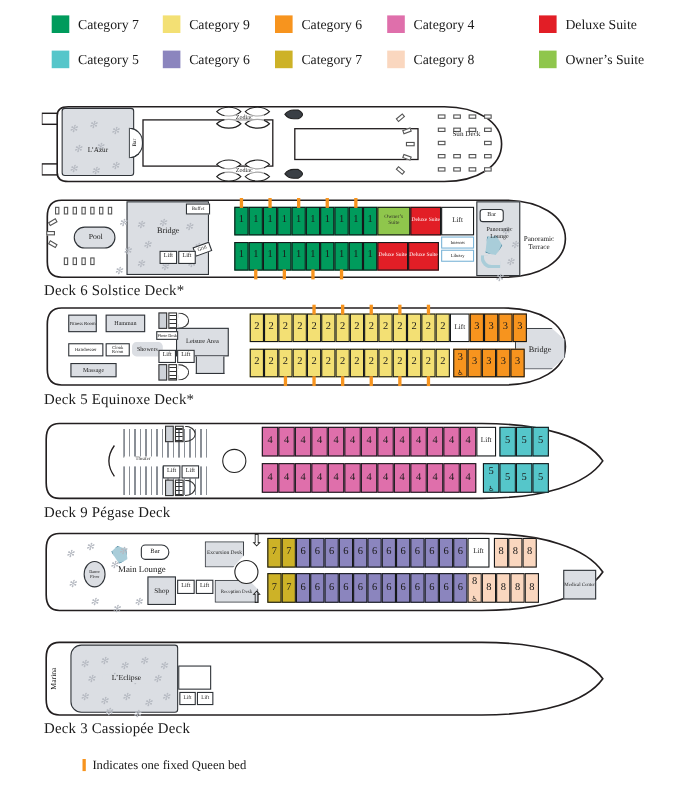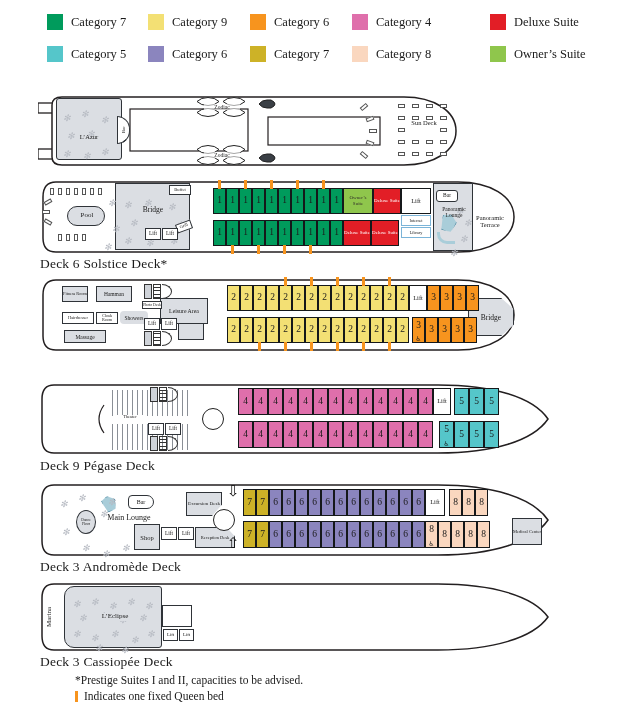--- a/index.html
+++ b/index.html
@@ -495,20 +495,21 @@
           <span class="cl">3</span>
         </div>
         <div class="cell cat-cat3" style="width: 13px; background: rgb(247, 148, 30);">
           <span class="cl">3</span>
         </div>
       </div>
     <div class="room" style="left:430px;top:20px;width:46px;height:38px;clip-path:polygon(0 0,72% 0,100% 30%,100% 70%,72% 100%,0 100%);display:flex;align-items:center;justify-content:center;font-size:7.5px">
       <span>Bridge</span>
     </div>
   </div>
+  <div class="decklabel" style="left:40px;top:355px">Deck 5 Equinoxe Deck*</div>
 
   <div class="deck" style="left:38px;top:383px;width:514px;height:72px">
     <svg width="514" height="72" viewBox="0 0 514 72">
       <path d="M16,2 L400,2 C455,2 495,14 510,36 C495,58 455,70 400,70 L16,70 Q4,70 4,56 L4,16 Q4,2 16,2 Z" fill="#fff" stroke="#231F20" stroke-width="1.5"></path>
       <path d="M66,22 Q56,36 66,50" fill="none" stroke="#231F20" stroke-width="1.2"></path>
     </svg>
     <div class="theater" style="left:74px;top:7px;width:78px;height:26px"></div>
     <div class="theater" style="left:74px;top:41px;width:78px;height:26px"></div>
     <span class="rlabel" style="left:75px;top:32px;width:34px;font-size:4.5px;background:#fff">Theater</span>
     <div class="stairsico" style="left:112px;top:4px">
@@ -792,21 +793,20 @@
     </div>
   <i class="ic tbl" style="left: 22px; top: 10px;"></i>
       <i class="ic tbl" style="left: 40px; top: 4px;"></i>
       <i class="ic tbl" style="left: 62px; top: 20px;"></i>
       <i class="ic tbl" style="left: 24px; top: 38px;"></i>
       <i class="ic tbl" style="left: 44px; top: 54px;"></i>
       <i class="ic tbl" style="left: 64px; top: 60px;"></i>
       <i class="ic tbl" style="left: 84px; top: 54px;"></i>
       <i class="ic tbl" style="left: 70px; top: 8px;"></i>
     </div>
-  <div class="decklabel" style="left:40px;top:559px">Deck 3 Andromède Deck</div>
 
   <div class="deck" style="left:38px;top:582px;width:514px;height:70px">
     <svg width="514" height="70" viewBox="0 0 514 70">
       <path d="M16,2 L400,2 C455,2 495,14 510,35 C495,56 455,68 400,68 L16,68 Q4,68 4,54 L4,16 Q4,2 16,2 Z" fill="#fff" stroke="#231F20" stroke-width="1.5"></path>
     </svg>
     <span class="vtext rlabel" style="left:8px;top:16px;height:38px;font-size:7px">Marina</span>
     <div class="room" style="left:26px;top:4px;width:98px;height:62px;border-radius:10px 3px 3px 10px">
       <span class="rlabel" style="left:28px;top:26px;width:44px;font-size:7px;background:#DBDEE3">L’Eclipse</span>
     <i class="ic tbl" style="left: 8px; top: 6px;"></i>
         <i class="ic tbl" style="left: 26px; top: 4px;"></i>
@@ -828,18 +828,17 @@
     <div class="wbox" style="left:124px;top:23px;width:30px;height:22px"></div>
     <div class="wbox" style="left:125px;top:47px;width:15px;height:12px;font-size:4.8px">
       <span>Lift</span>
     </div>
     <div class="wbox" style="left:141px;top:47px;width:15px;height:12px;font-size:4.8px">
       <span>Lift</span>
     </div>
   </div>
   <div class="decklabel" style="left:40px;top:654px">Deck 3 Cassiopée Deck</div>
 
-  <div class="fnote" style="left:75px;top:674px">*Prestige Suites I and II, capacities to be advised.</div>
   <div class="fnote" style="left:75px;top:690px">
     <i class="qbar" id="qbar" style="background: rgb(247, 148, 30);"></i><span>Indicates one fixed Queen bed</span>
   </div>
 
 </div>
 
 </body></html>

